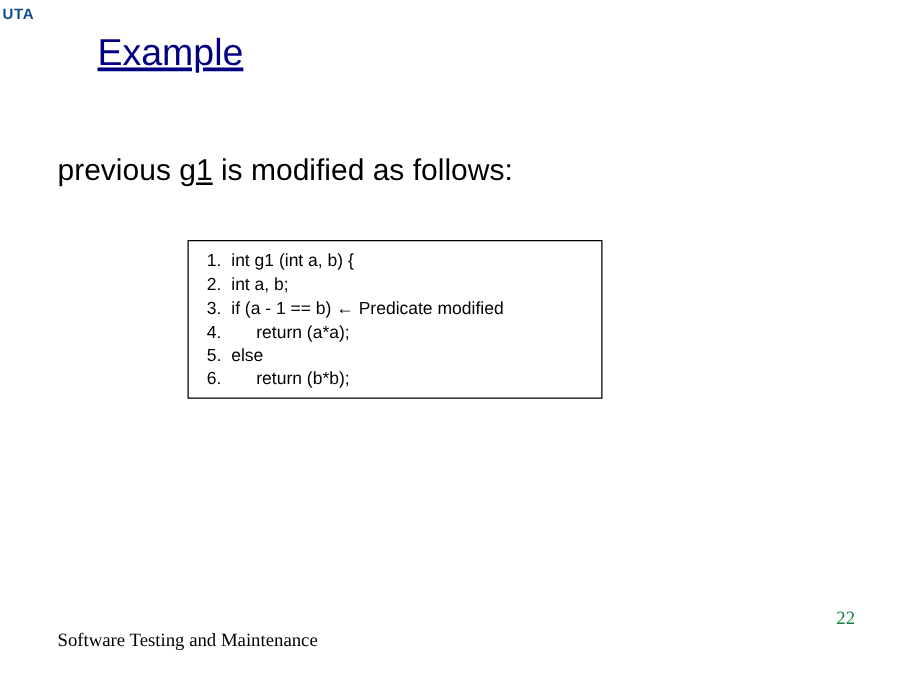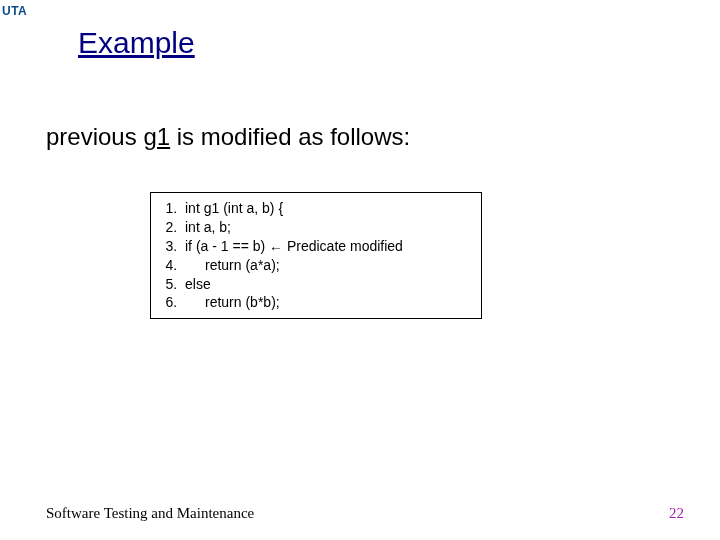--- a/index.html
+++ b/index.html
@@ -71,25 +71,25 @@
   .footer-left {
     position: absolute;
     bottom: 18px;
     left: 46px;
     font-family: "Times New Roman", Times, serif;
     font-size: 15px;
     color: #000;
   }
   .footer-right {
     position: absolute;
-    bottom: 18px;
+    bottom: 36px;
     right: 36px;
     font-family: "Times New Roman", Times, serif;
     font-size: 15px;
-    color: #a21caf;
+    color: #15803d;
   }
 </style>
 </head>
 <body>
 
 <div class="logo">UTA</div>
 
 <div class="title">Example</div>
 
 <div class="body-text">

